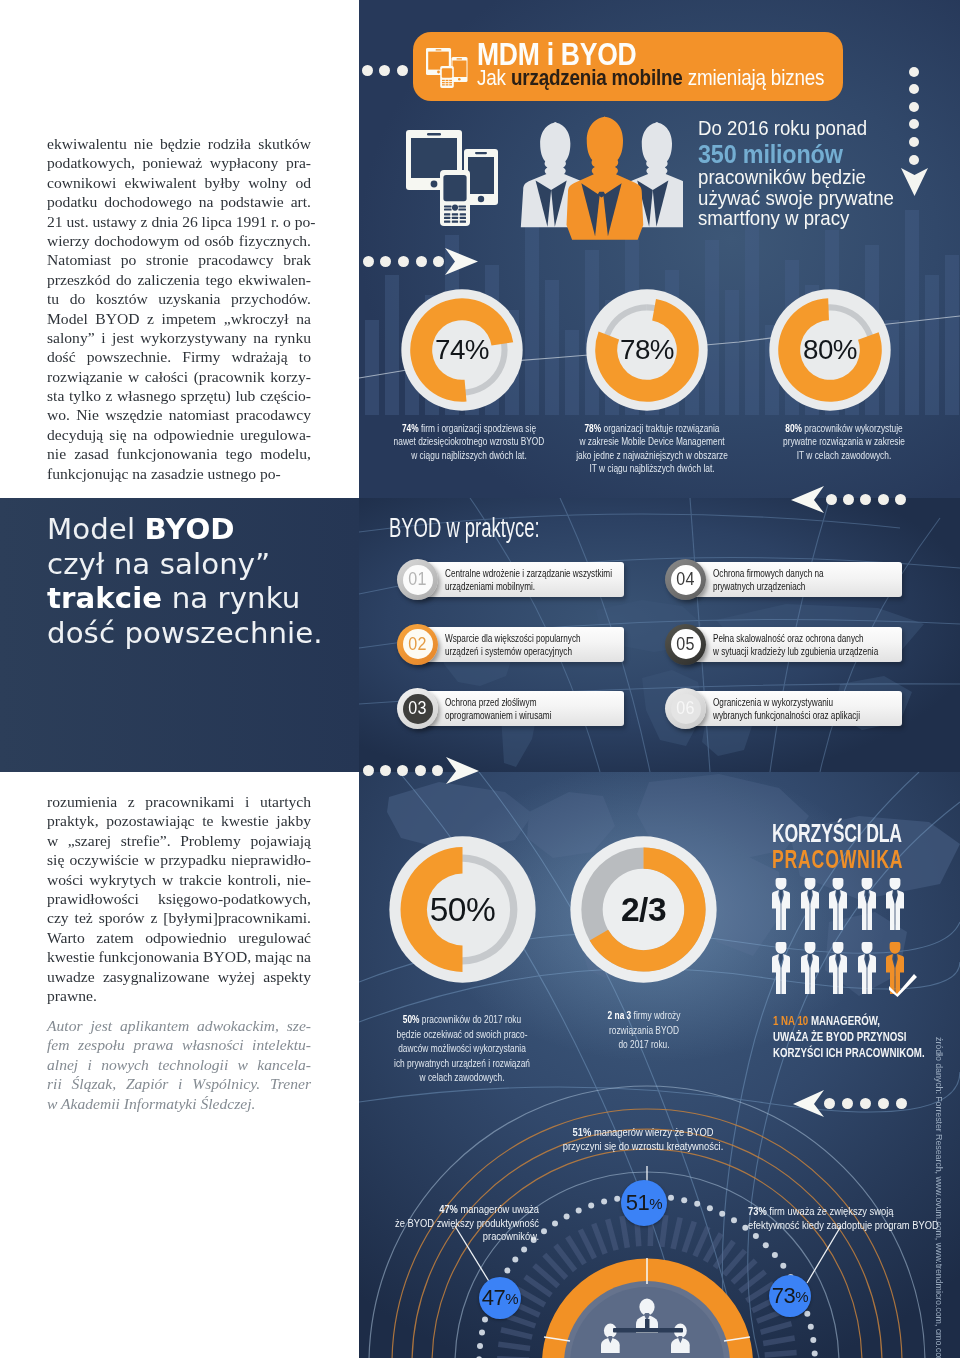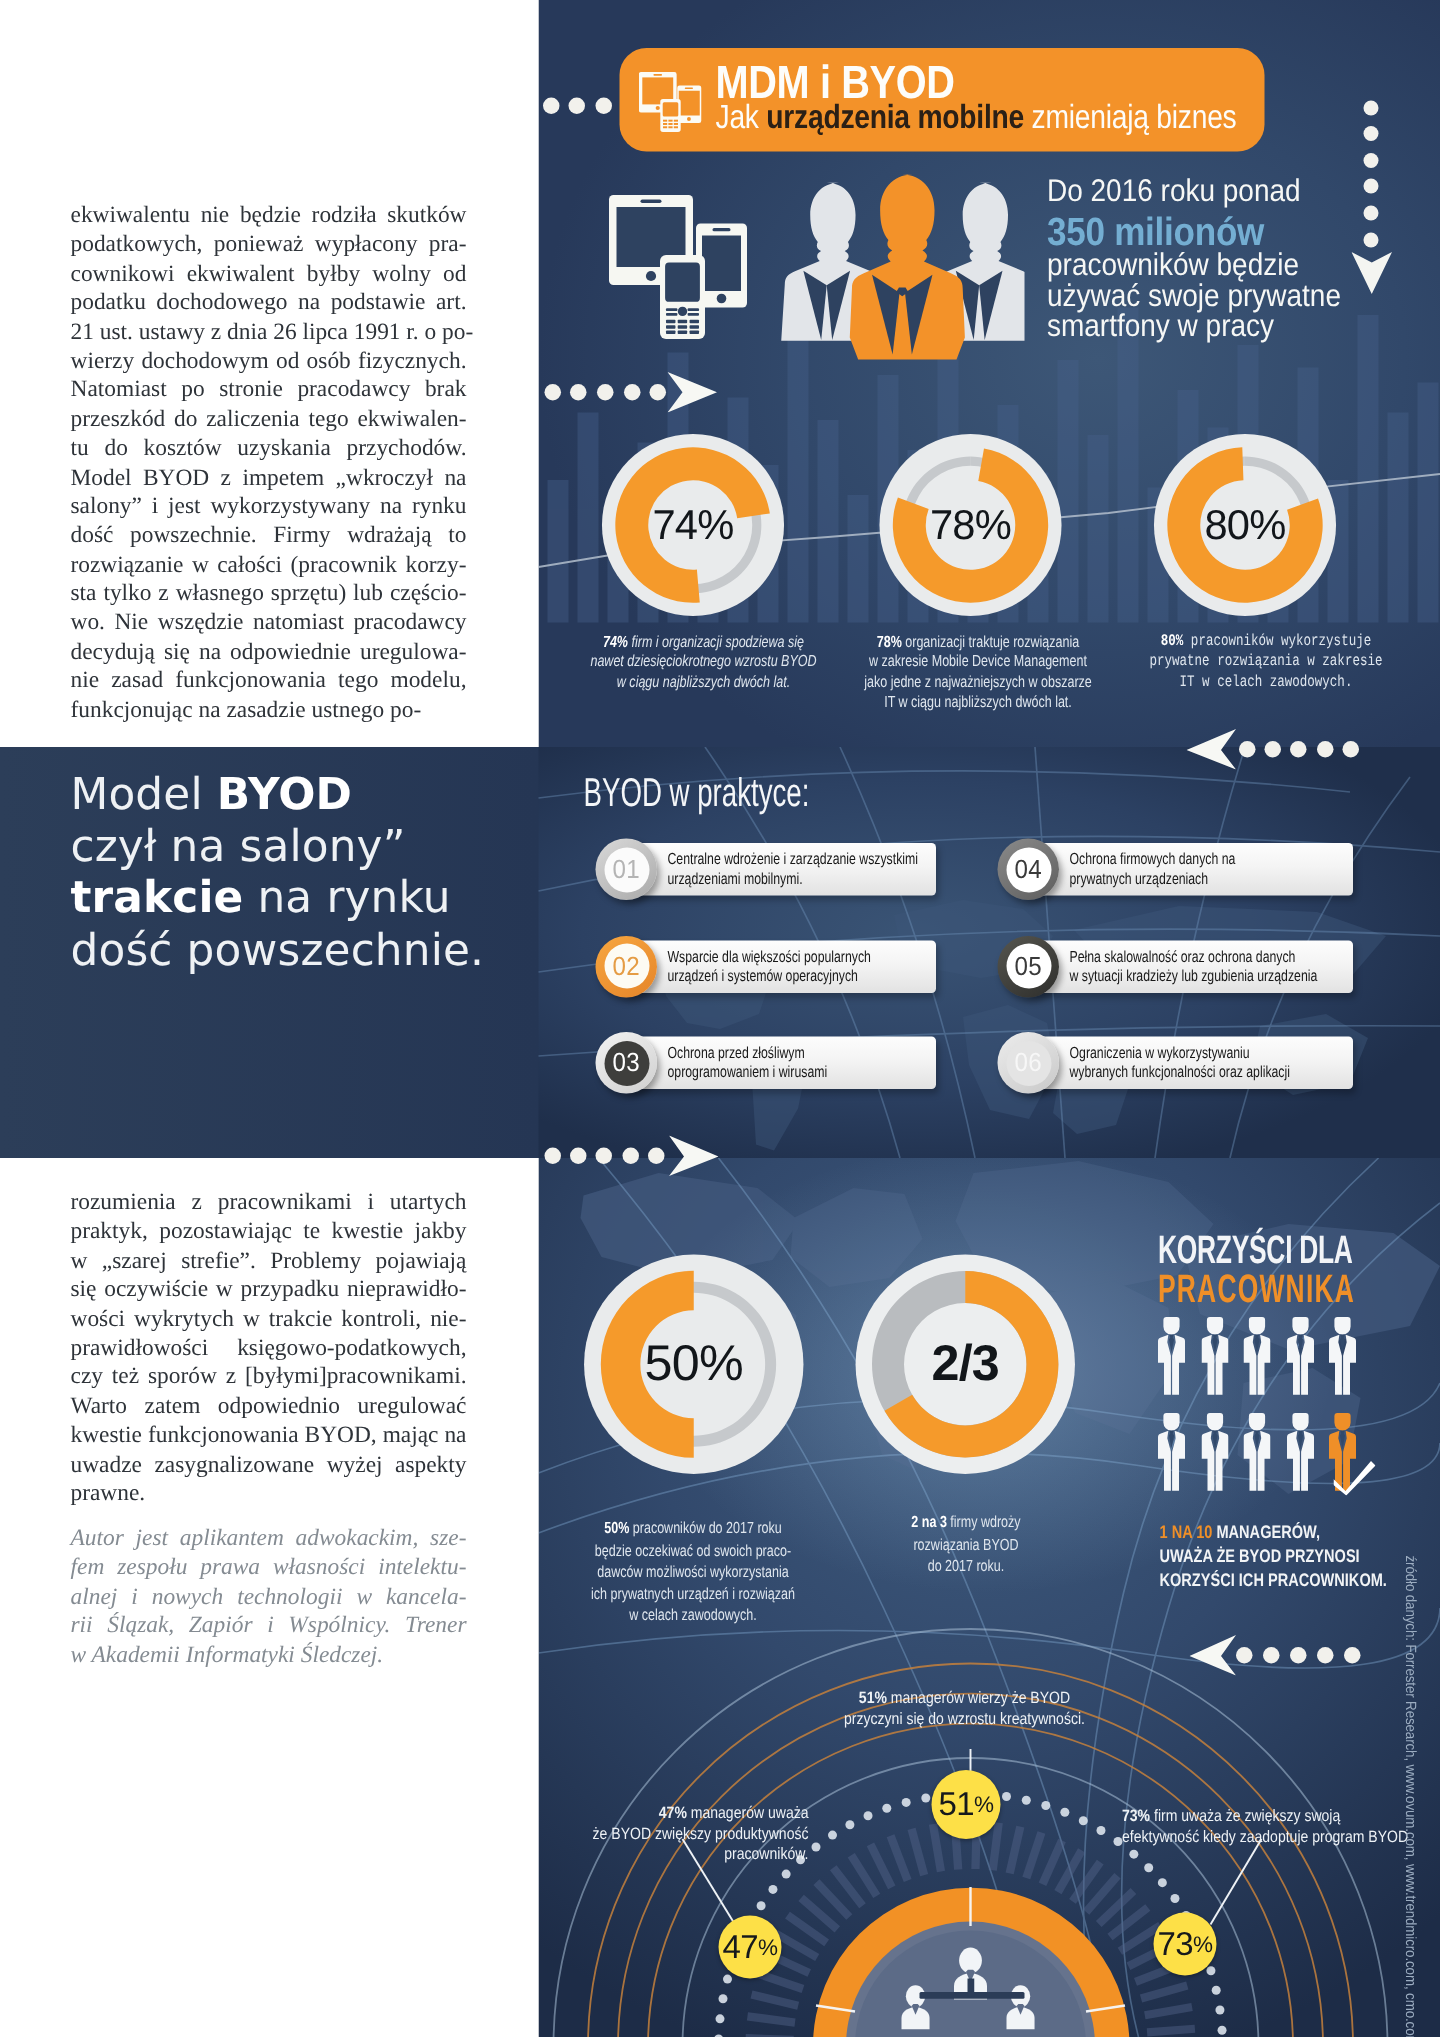--- a/index.html
+++ b/index.html
@@ -82,21 +82,21 @@
       transform:scaleX(0.803);transform-origin:left top;white-space:nowrap;}
   .bcap .o{color:#ef8f28;}
   .src{position:absolute;font-size:9.9px;color:#9cadc1;white-space:nowrap;
       transform-origin:left top;letter-spacing:-0.1px;}
   .domelbl{position:absolute;font-size:11px;line-height:13.6px;color:#eef2f6;white-space:nowrap;}
   .domelbl > div{transform:scaleX(0.85);}
   .domelbl.r > div{transform-origin:right center;}
   .domelbl.l > div{transform-origin:left center;}
   .domelbl.c > div{transform-origin:center center;}
   .domelbl b{font-weight:bold;}
-  .pin{position:absolute;border-radius:50%;background:#fde047;
+  .pin{position:absolute;border-radius:50%;background:#3b82f6;
        box-shadow:0 1px 3px rgba(0,0,0,.35);}
   .pin span{position:absolute;left:0;top:0;width:100%;height:100%;display:flex;
        align-items:center;justify-content:center;font-size:22px;color:#16191c;
        letter-spacing:-0.4px;}
   .pin .u{font-size:15px;}
 </style>
 </head>
 <body>
 
 <div class="page">
@@ -289,32 +289,32 @@
       <circle cx="61" cy="61" r="60.695" fill="#e9ebec"></circle>
       <path d="M61.00,15.37 A45.628,45.628 0 1 1 60.92,15.37 L60.93,21.47 A39.528,39.528 0 1 0 61.00,21.47 Z" fill="#c6c9cc"></path>
       <path d="M69.99,10.00 A51.789,51.789 0 1 1 12.59,42.61 L33.12,50.41 A29.829,29.829 0 1 0 66.18,31.62 Z" fill="#f59a2b"></path>
     </svg><div class="dval" style="top:43.8px;font-size:27.8px;line-height:34.8px;">78%</div></div>
     <div class="donut-wrap" style="left:410px;top:289px;width:122px;height:122px;"><svg width="122" height="122" viewBox="0 0 122 122">
       <circle cx="61" cy="61" r="60.695" fill="#e9ebec"></circle>
       <path d="M61.00,15.37 A45.628,45.628 0 1 1 60.92,15.37 L60.93,21.47 A39.528,39.528 0 1 0 61.00,21.47 Z" fill="#c6c9cc"></path>
       <path d="M109.67,43.29 A51.789,51.789 0 1 1 59.19,9.24 L59.96,31.19 A29.829,29.829 0 1 0 89.03,50.80 Z" fill="#f59a2b"></path>
     </svg><div class="dval" style="top:43.8px;font-size:27.8px;line-height:34.8px;">80%</div></div>
 
-    <div class="dlabel" style="left:10px;top:422px;width:200px;font-style:italic;">
+    <div class="dlabel" style="left:10px;top:422px;width:200px;">
         <div><b>74%</b> firm i organizacji spodziewa się</div>
         <div>nawet dziesięciokrotnego wzrostu BYOD</div>
         <div>w ciągu najbliższych dwóch lat.</div>
       </div>
     <div class="dlabel" style="left:193px;top:422px;width:200px;">
         <div><b>78%</b> organizacji traktuje rozwiązania</div>
         <div>w zakresie Mobile Device Management</div>
         <div>jako jedne z najważniejszych w obszarze</div>
         <div>IT w ciągu najbliższych dwóch lat.</div>
       </div>
-    <div class="dlabel" style="left:385px;top:422px;width:200px;font-family:Liberation Mono, monospace;">
+    <div class="dlabel" style="left:385px;top:422px;width:200px;">
         <div><b>80%</b> pracowników wykorzystuje</div>
         <div>prywatne rozwiązania w zakresie</div>
         <div>IT w celach zawodowych.</div>
       </div>
   </div>
   <div class="panelB">
     <svg class="abs" style="left:0;top:0;" width="960" height="274">
       <defs>
         <linearGradient id="gBL" x1="0" y1="0" x2="1" y2="0">
           <stop offset="0%" stop-color="#2c3e59"></stop>

